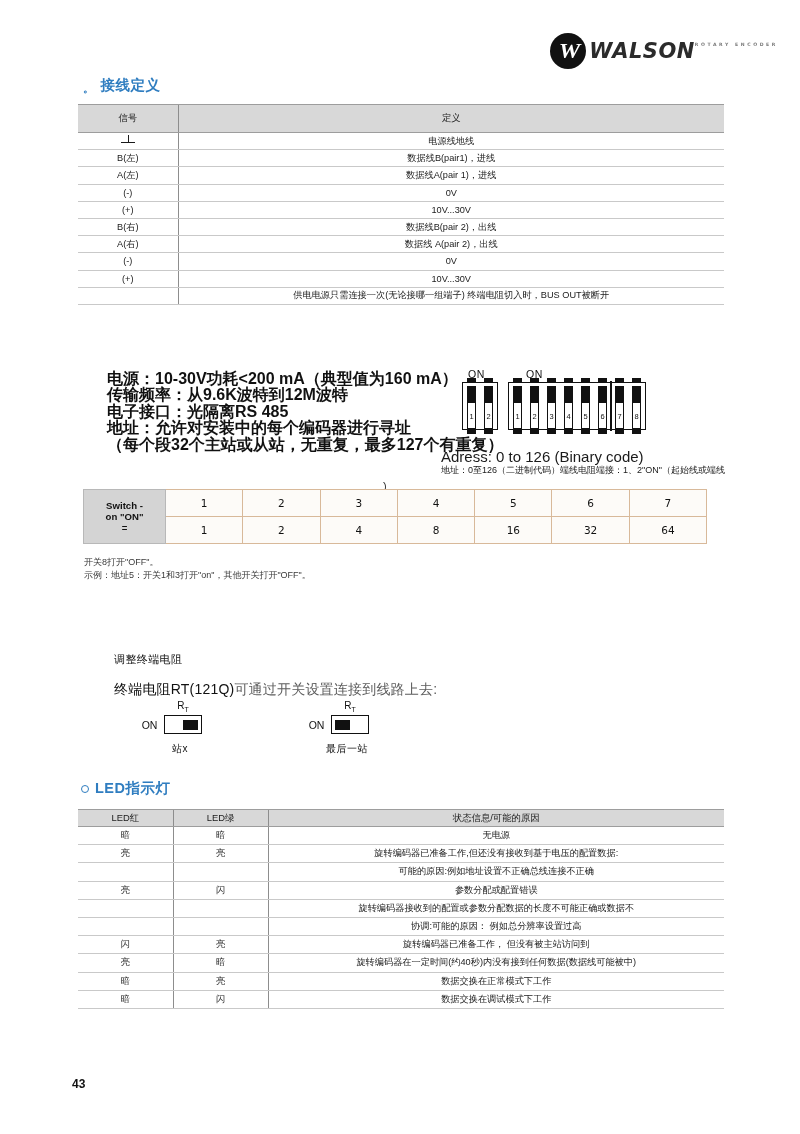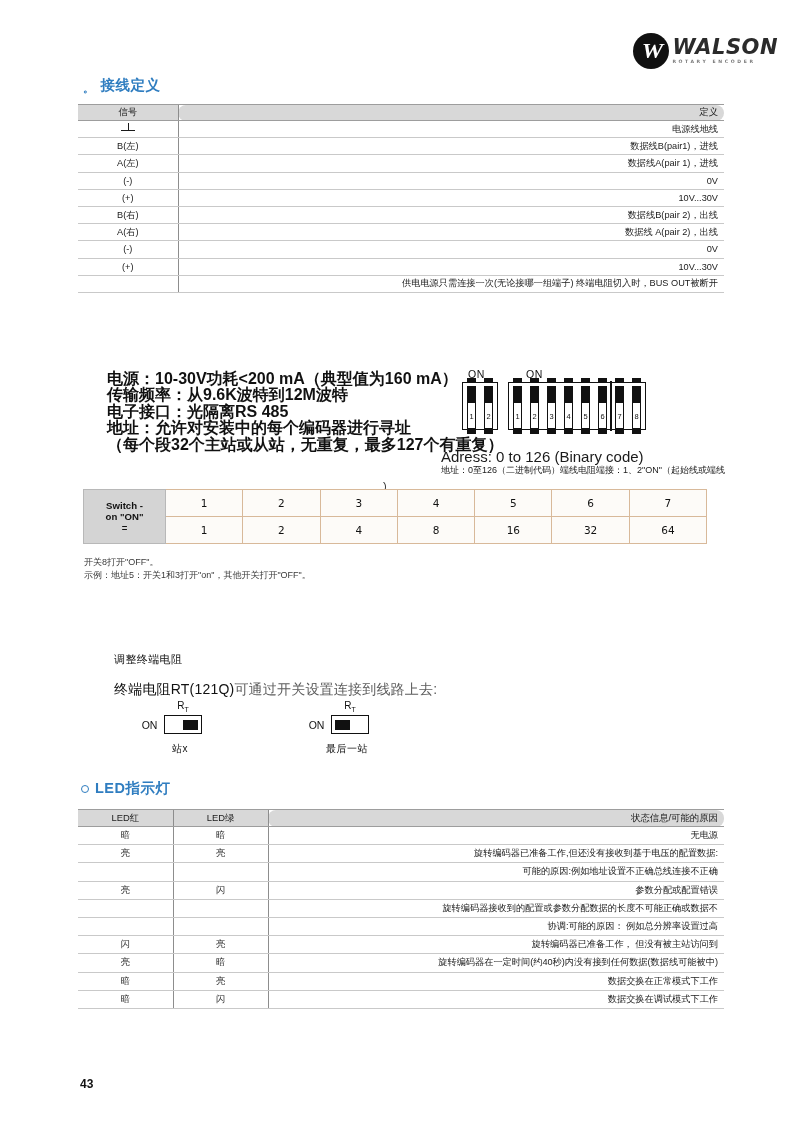--- a/index.html
+++ b/index.html
@@ -46,21 +46,21 @@
     font-size: 21px;
     font-weight: bold;
     font-family: "Liberation Serif", "DejaVu Serif", serif;
     font-style: italic;
     letter-spacing: -2px;
     line-height: 1;
     transform: scaleX(1.15);
   }
   .logo-text-block {
     display: flex;
-    flex-direction: column;
+    flex-direction: row;
     justify-content: center;
     line-height: 1;
   }
   .logo-name {
     font-size: 21px;
     font-weight: bold;
     font-style: italic;
     letter-spacing: 0.5px;
     color: #2b2b2b;
     font-family: "DejaVu Sans", sans-serif;
@@ -118,31 +118,31 @@
     font-weight: normal;
     color: #1a1a1a;
   }
   table.doc-table thead th {
     background: #d8d8d8;
     font-size: 9.4px;
     border-top: 1px solid #9d9d9d;
     border-bottom: 1px solid #9d9d9d;
   }
   .col-sig  { text-align: center; }
-  .col-def  { text-align: right; border-radius: 8px; }
+  .col-def  { text-align: center; }
   .vline { border-left: 0.8px solid #8d8d8d; }
 
   
   #wiring-table {
     left: 78px;
     top: 104px;
     width: 646px;
   }
   #wiring-table tr { height: 17.2px; }
-  #wiring-table thead tr { height: 16px; }
+  #wiring-table thead tr { height: 28px; }
   .gnd-symbol {
     display: inline-block;
     width: 16px;
     height: 11px;
     position: relative;
   }
   .gnd-symbol::before {
     content: "";
     position: absolute;
     left: 50%;
@@ -396,21 +396,21 @@
     font-size: 10px;
     color: #111;
     margin-top: 8px;
     margin-left: 16px;
     letter-spacing: 0.5px;
   }
 
   
   .page-number {
     position: absolute;
-    left: 80px;
+    left: 72px;
     top: 1077px;
     font-size: 12px;
     font-weight: bold;
     color: #111;
   }
 </style>
 </head>
 <body>
 
 <div class="page-header">

